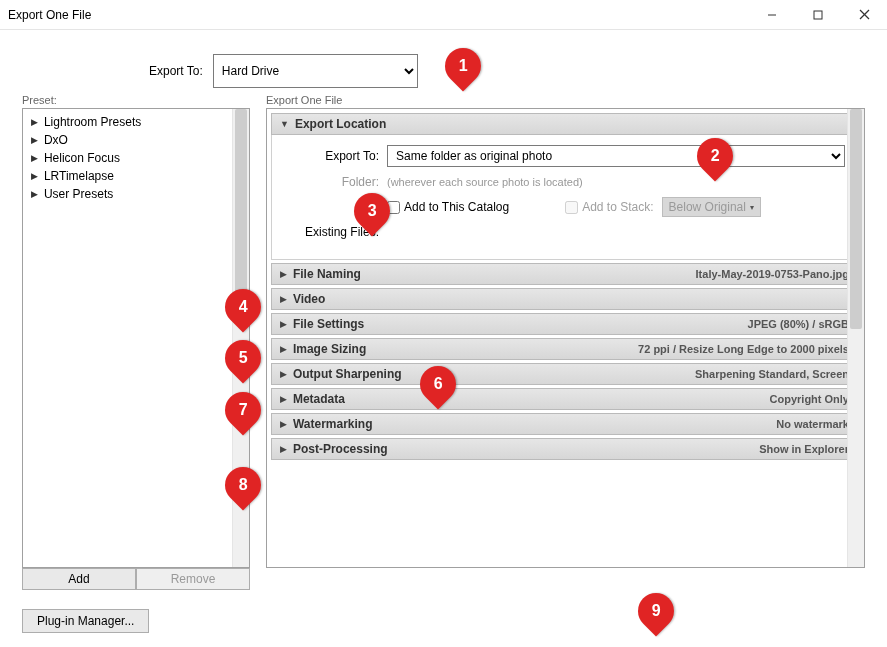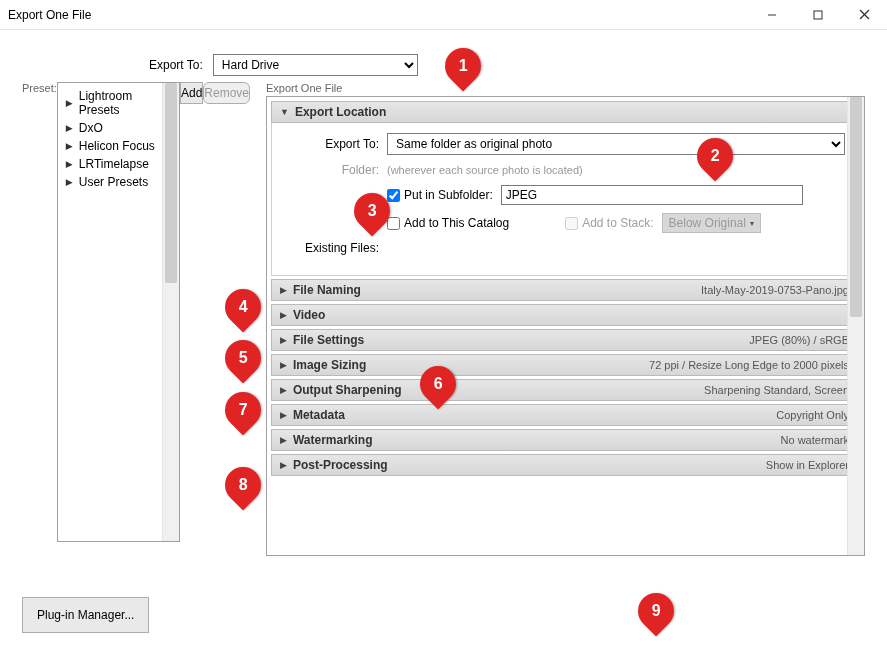--- a/index.html
+++ b/index.html
@@ -5,52 +5,52 @@
   * { box-sizing: border-box; font-family: "Segoe UI", Tahoma, Arial, sans-serif; }
   body { margin:0; background:#fff; width:887px; height:647px; overflow:hidden; color:#000; position:relative; }
   .titlebar { height:30px; display:flex; align-items:center; justify-content:space-between; padding: 0 0 0 8px; border-bottom:1px solid #e5e5e5;}
   .titlebar-title { font-size:12px; }
   .winbtns { display:flex; height:100%; }
   .winbtn { width:46px; height:100%; display:flex; align-items:center; justify-content:center; font-size:10px; color:#333; }
   .content { position:absolute; top:30px; left:0; right:0; bottom:0; padding:10px 22px 6px 22px; }
   .export-to-row { display:flex; align-items:center; gap:10px; margin:14px 0 6px 0; padding-left:127px;}
   .lbl { font-size:12px; color:#000;}
   select, input[type=text] { font-size:12px; padding:2px 4px; border:1px solid #7a7a7a; background:#fff;}
-  select.mainselect { width:205px; height:22px; }
+  select.mainselect { width:205px; height:34px; }
   .cols { display:flex; gap:16px; margin-top:6px;}
-  .leftcol { width:228px; display:flex; }
+  .leftcol { width:228px; display:flex; flex-direction:column;}
   .rightcol { flex:1; display:flex; flex-direction:column; min-width:0;}
   .panel-label { font-size:11px; color:#666; margin-bottom:2px;}
   .preset-box { border:1px solid #a0a0a0; background:#fff; height:460px; position:relative; overflow:hidden;}
   .preset-list { padding:4px 2px; }
   .preset-item { display:flex; align-items:center; gap:6px; padding:2px 6px; font-size:12px;}
   .tri { font-size:9px; color:#333;}
   .scroll-track { position:absolute; top:0; right:0; bottom:0; width:17px; background:#f0f0f0; border-left:1px solid #e5e5e5;}
   .scroll-thumb { position:absolute; top:0; left:2px; right:2px; height:200px; background:#cdcdcd; border-radius:2px;}
   .btnrow { display:flex; margin-top:0; }
   .smallbtn { flex:1; height:22px; font-size:12px; background:#e9e9e9; border:1px solid #adadad; display:flex; align-items:center; justify-content:center;}
-  .smallbtn.disabled { color:#9a9a9a; background:#efefef;border-radius:6px;}
+  .smallbtn.disabled { color:#9a9a9a; background:#efefef;}
   .right-inner { border:1px solid #a0a0a0; background:#fff; height:460px; position:relative; overflow:hidden; padding:4px 6px 4px 4px;}
   .section { margin-bottom:3px; position:relative;}
   .section-header { background:linear-gradient(#e6e6e6,#d7d7d7); border:1px solid #bababa; padding:3px 8px; display:flex; align-items:center; font-size:12px; font-weight:bold; color:#333;}
   .section-header .tri2 { margin-right:6px; font-size:9px; color:#444; font-weight:normal;}
-  .section-header .summary { margin-left:auto; font-weight:normal; font-size:11px; color:#555;}
+  .section-header .summary { margin-left:auto; font-weight:bold; font-size:11px; color:#555;}
   .section-body { border:1px solid #d0d0d0; border-top:none; padding:10px 12px 12px 12px; font-size:12px;}
   .formrow { display:flex; align-items:center; gap:8px; margin-bottom:8px;}
   .formrow .rowlbl { text-align:right; width:95px; font-size:12px;}
   .wide-select { flex:1; height:22px;}
   .folder-hint { color:#989898; font-size:11px;}
   .chk { display:flex; align-items:center; gap:4px; font-size:12px;}
   input[type=checkbox]{ width:13px; height:13px; margin:0;}
   .subfolder-input { width:302px; height:20px;}
   .disabled-text { color:#a0a0a0;align-items:center;}
   .below-btn { background:#d8d8d8; color:#9a9a9a; border:1px solid #bdbdbd; padding:2px 6px; font-size:12px; display:flex; align-items:center; gap:4px;}
   .exist-select { width:195px; height:22px;}
   .footer { position:absolute; left:22px; right:22px; bottom:14px; display:flex; align-items:center; }
-  .plugbtn { height:36px; padding:0 14px; font-size:12px; background:#e9e9e9; border:1px solid #adadad;}
+  .plugbtn { height:24px; padding:0 14px; font-size:12px; background:#e9e9e9; border:1px solid #adadad;}
   .mainbtns { margin-left:auto; display:flex; gap:10px;}
   .mainbtn { width:92px; height:24px; font-size:12px; background:#e9e9e9; border:1px solid #adadad; display:flex; align-items:center; justify-content:center;}
   .mainbtn.primary { border:2px solid #0078d7;}
   
   .callout { position:absolute; display:flex; align-items:center; z-index:50; pointer-events:none;}
   .pin { width:36px; height:36px; background:#e02424; border-radius:50% 50% 50% 0; transform:rotate(-45deg); display:flex; align-items:center; justify-content:center; box-shadow:1px 1px 2px rgba(0,0,0,.25);}
   .pin span { transform:rotate(45deg); color:#fff; font-weight:bold; font-size:16px;}
   .small-tri-down { font-size:8px; color:#555;}
   .scroll2 { position:absolute; top:0; right:0; bottom:0; width:17px; background:#f0f0f0; border-left:1px solid #e5e5e5;}
   .scroll2 .scroll-thumb { height:220px;}
@@ -136,28 +136,20 @@
             <span>Export Location</span>
           </div>
           <div class="section-body">
             <div class="formrow">
               <span class="rowlbl">Export To:</span>
               <select class="wide-select"><option>Same folder as original photo</option></select>
             </div>
             <div class="formrow">
               <span class="rowlbl folder-hint">Folder:</span>
               <span class="folder-hint">(wherever each source photo is located)</span>
-            </div>
-            <div class="formrow">
-              <span class="rowlbl"></span>
-              <label class="chk">
-                <input type="checkbox" checked="" style="">
-                <span>Put in Subfolder:</span>
-              </label>
-              <input type="text" class="subfolder-input" value="JPEG" style="">
             </div>
             <div class="formrow">
               <span class="rowlbl"></span>
               <label class="chk">
                 <input type="checkbox" style="">
                 <span>Add to This Catalog</span>
               </label>
               <span style="width:40px"></span>
               <label class="chk disabled-text">
                 <input type="checkbox" disabled="" style="">

